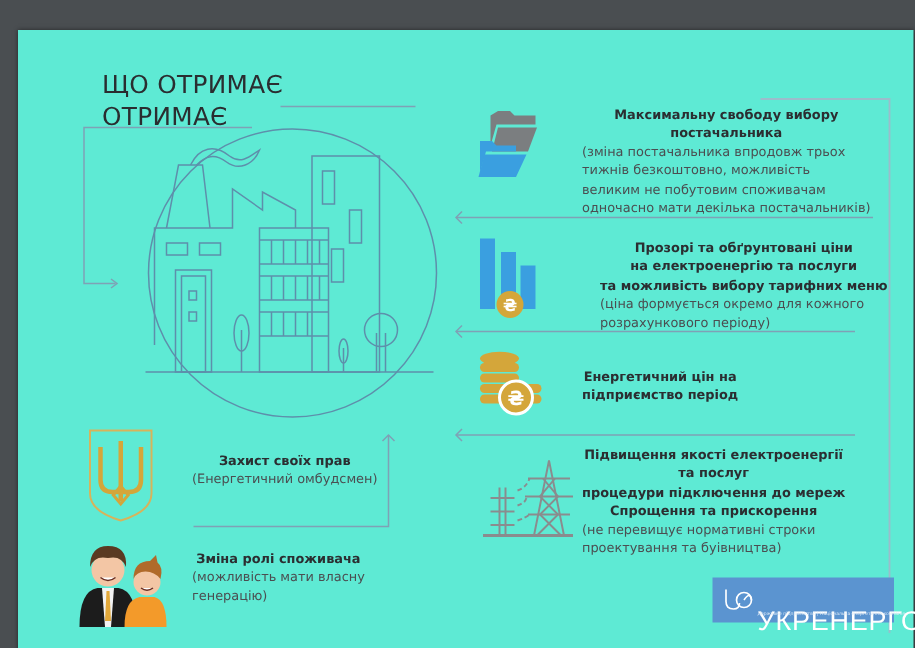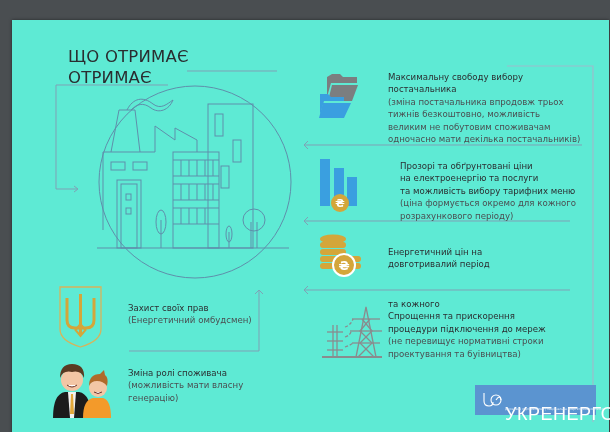--- a/index.html
+++ b/index.html
@@ -2,21 +2,21 @@
 <html><head>
 <meta charset="utf-8">
 <style>
   html, body { margin:0; padding:0; }
   body { width:610px; height:432px; background:#4a4e51; position:relative; overflow:hidden; font-family:"DejaVu Sans", sans-serif; }
   .page { position:absolute; left:12px; top:20px; width:597px; height:414px; background:#5eead4; box-shadow:0 0 3px rgba(0,0,0,.5); }
   .title { position:absolute; left:56px; top:26px; font-family:"DejaVu Sans", sans-serif; font-size:16.5px; line-height:21px; color:#2a2d30; letter-spacing:0.2px; }
   .title div { white-space:nowrap; }
   .abs { position:absolute; }
   .item-text { position:absolute; font-size:8.6px; line-height:12.4px; color:#2b2e31; }
-  .item-text .b { font-weight:normal; display:block; white-space:nowrap; }
+  .item-text .b { font-weight:bold; display:block; white-space:nowrap;text-align:center; }
   .item-text .n { color:#4b4e51; display:block; white-space:nowrap; }
   .logo { position:absolute; left:475px; top:385px; width:121px; height:30px; background:#5b94d0; }
   .logo-text { position:absolute; left:30px; top:4px; color:#fff; font-size:18px; letter-spacing:0.5px; font-family:Liberation Sans, sans-serif;margin-top:15px; }
   .logo-sub { position:absolute; left:30px; top:22px; color:#dbe8f6; font-size:3px; white-space:nowrap; }
   svg { overflow:visible; }
 </style>
 </head>
 <body>
 
 <div class="page">
@@ -146,21 +146,21 @@
       <rect x="1" y="22" width="26" height="6" rx="3"></rect>
       <rect x="1" y="29" width="26" height="6" rx="3"></rect>
       <rect x="20" y="22" width="22" height="6" rx="3"></rect>
       <rect x="20" y="29" width="22" height="6" rx="3"></rect>
       <circle cx="25" cy="31" r="11" stroke="#fff" stroke-width="2"></circle>
     </g>
     <text x="25" y="36" font-size="13" font-family="DejaVu Sans, sans-serif" fill="#fff" text-anchor="middle" font-weight="bold">₴</text>
   </svg>
   <div class="item-text" style="left:376px;top:226px;">
     <span class="b">Енергетичний цін на</span>
-    <span class="b">довготривалий період</span>
+    <span class="b">підприємство період</span>
   </div>
 
   <svg class="abs" style="left:310px;top:285px;" width="62" height="55">
     <g fill="none" stroke="#8a8c8e" stroke-width="1.3">
       <line x1="0" y1="52" x2="60" y2="52" stroke-width="2"></line>
       <line x1="11" y1="20" x2="11" y2="52"></line>
       <line x1="15" y1="20" x2="15" y2="52"></line>
       <line x1="5" y1="27" x2="21" y2="27"></line>
       <line x1="5" y1="36" x2="21" y2="36"></line>
       <line x1="5" y1="45" x2="21" y2="45"></line>
@@ -169,23 +169,24 @@
       <line x1="28" y1="26" x2="60" y2="26"></line>
       <line x1="30" y1="38" x2="58" y2="38"></line>
       <polyline points="40,14 50,26 38,38 52,52"></polyline>
       <polyline points="48,14 38,26 50,38 36,52"></polyline>
       <path d="M23,22 q6,-2 8,-8" stroke-dasharray="3,2"></path>
       <path d="M23,32 q6,-2 6,-6" stroke-dasharray="3,2"></path>
       <path d="M23,42 q6,-2 8,-4" stroke-dasharray="3,2"></path>
     </g>
   </svg>
   <div class="item-text" style="left:376px;top:278px;">
-    <span class="b">та кожного</span>
+    <span class="b">Підвищення якості електроенергії</span>
+    <span class="b">та послуг</span>
+    <span class="b">процедури підключення до мереж</span>
     <span class="b">Спрощення та прискорення</span>
-    <span class="b">процедури підключення до мереж</span>
     <span class="n">(не перевищує нормативні строки</span>
     <span class="n">проектування та буівництва)</span>
   </div>
 
   <svg class="abs" style="left:47px;top:266px;" width="44" height="62">
     <path d="M1,1 h41 v42 q0,12 -20.5,18 q-20.5,-6 -20.5,-18 z" fill="none" stroke="#d8b35a" stroke-width="1.3"></path>
     <g fill="none" stroke="#d4a63a" stroke-width="3">
       <line x1="21.5" y1="8" x2="21.5" y2="48"></line>
       <path d="M8,12 v22 q0,8 8,8 h11 q8,0 8,-8 v-22"></path>
       <path d="M21.5,38 l-5,6 l5,6 l5,-6 z" stroke-width="2"></path>

